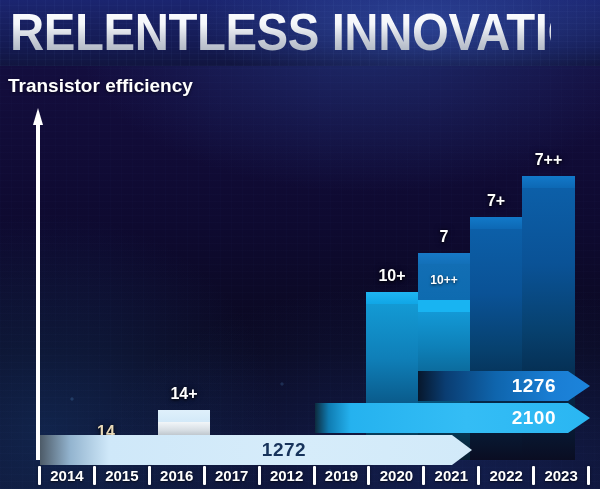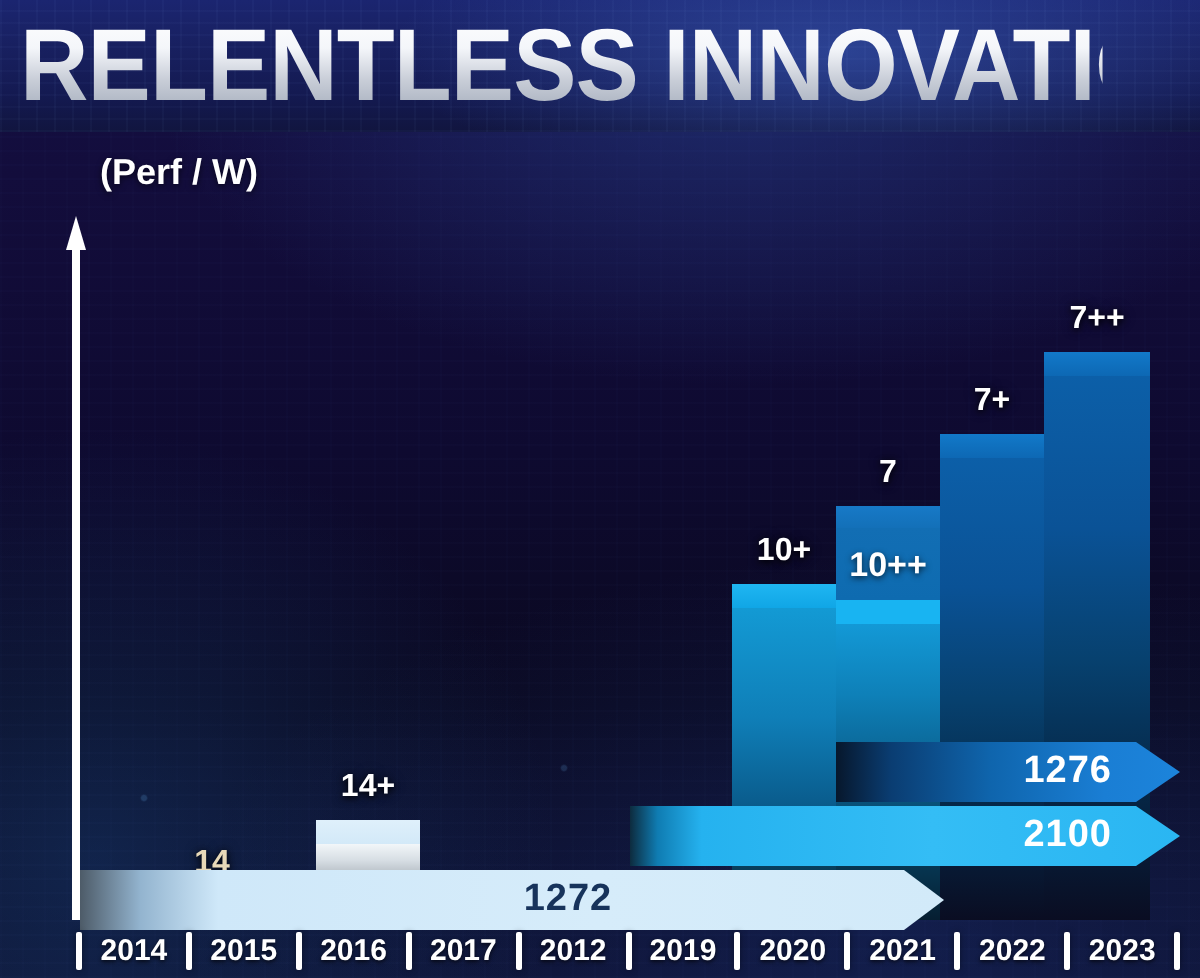--- a/index.html
+++ b/index.html
@@ -87,21 +87,21 @@
   .bar .cap{position:absolute;left:0;top:0;width:100%;height:12px;}
   .bar .body{position:absolute;left:0;top:12px;bottom:0;width:100%;}
   .bar .lbl{
     position:absolute;left:50%;transform:translateX(-50%);
     top:-25px;white-space:nowrap;
     color:#ffffff;font-weight:bold;font-size:16px;
     text-shadow:0 1px 3px rgba(0,0,0,.85), 0 0 6px rgba(0,0,0,.5);
   }
   .bar .inner-lbl{
     position:absolute;left:50%;transform:translateX(-50%);
-    white-space:nowrap;color:#ffffff;font-weight:bold;font-size:17px;
+    white-space:nowrap;color:#ffffff;font-weight:bold;font-size:12px;
     text-shadow:0 1px 3px rgba(0,0,0,.7);
   }
 
   
   .silver .cap{background:linear-gradient(180deg,#dff0fb 0%,#d3e9f8 100%);}
   .silver .body{background:linear-gradient(180deg,#f2f6f9 0%,#d6dde3 22%,#9aa3ab 55%,#6e757d 78%,#4a5158 100%);}
   .bar.b14 .body{background:linear-gradient(180deg,#dff0fb 0%,#dff0fb 100%);}
   .bar.b14 .cap{background:#dff0fb;}
 
   
@@ -161,21 +161,21 @@
 
 <div class="slide">
   <div class="tex"></div>
   <div class="tex2"></div>
 
   <div class="titlebar">
     <div class="title">RELENTLESS INNOVATION CONTINUES</div>
   </div>
 
   <div class="ylab">
-    <span class="l2">(Perf / W)</span>
+    <span>Transistor efficiency</span>
   </div>
   <div class="yaxis">
     <div class="head"></div>
     <div class="shaft"></div>
   </div>
 
   <div class="plot">
 
     <div class="bar silver b14" style="left:54px;width:104px;height:12px;">
       <div class="cap"></div>

